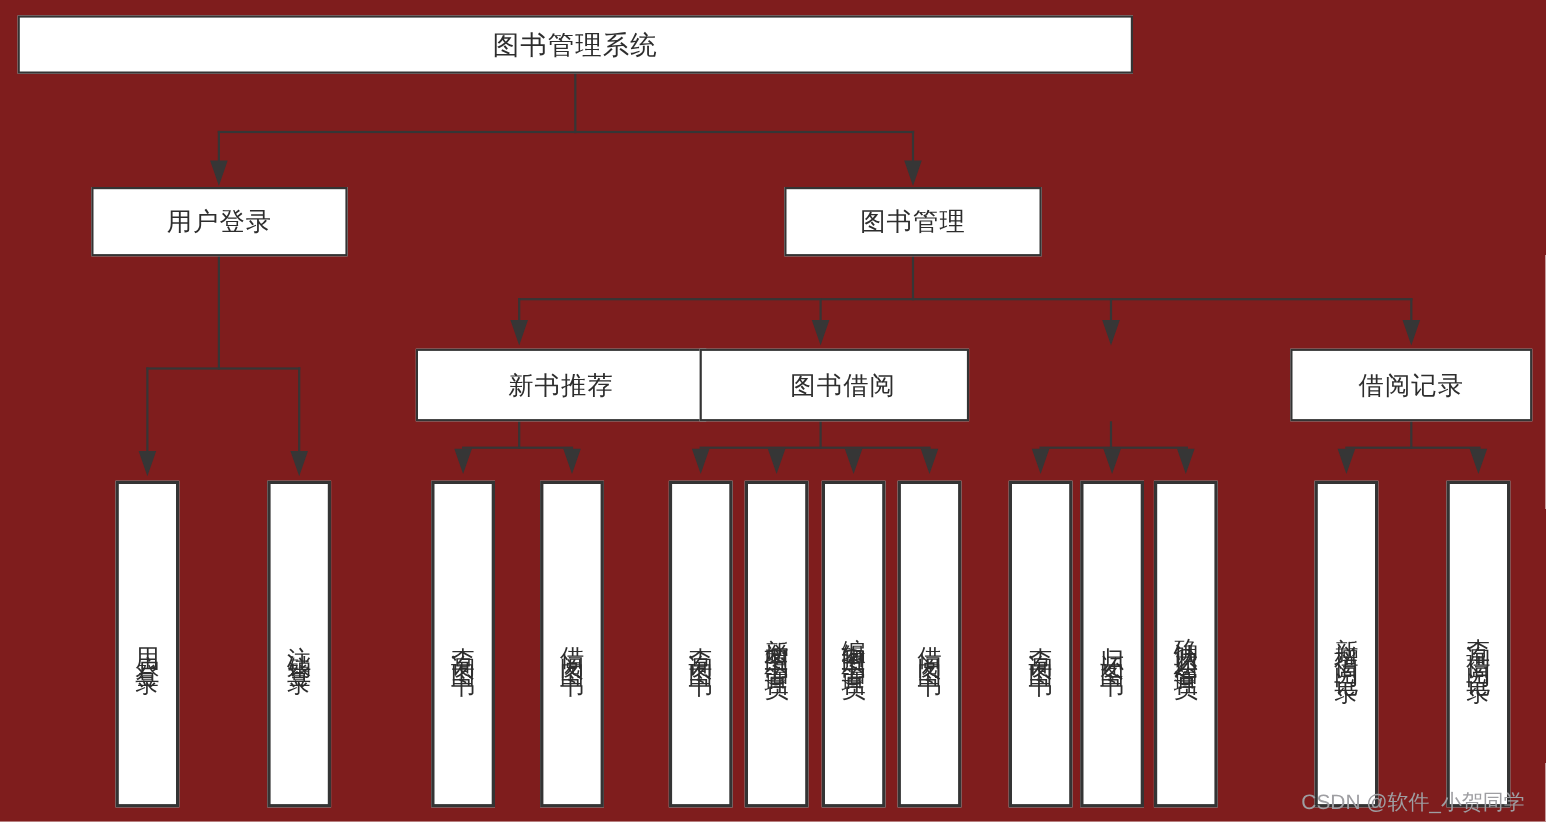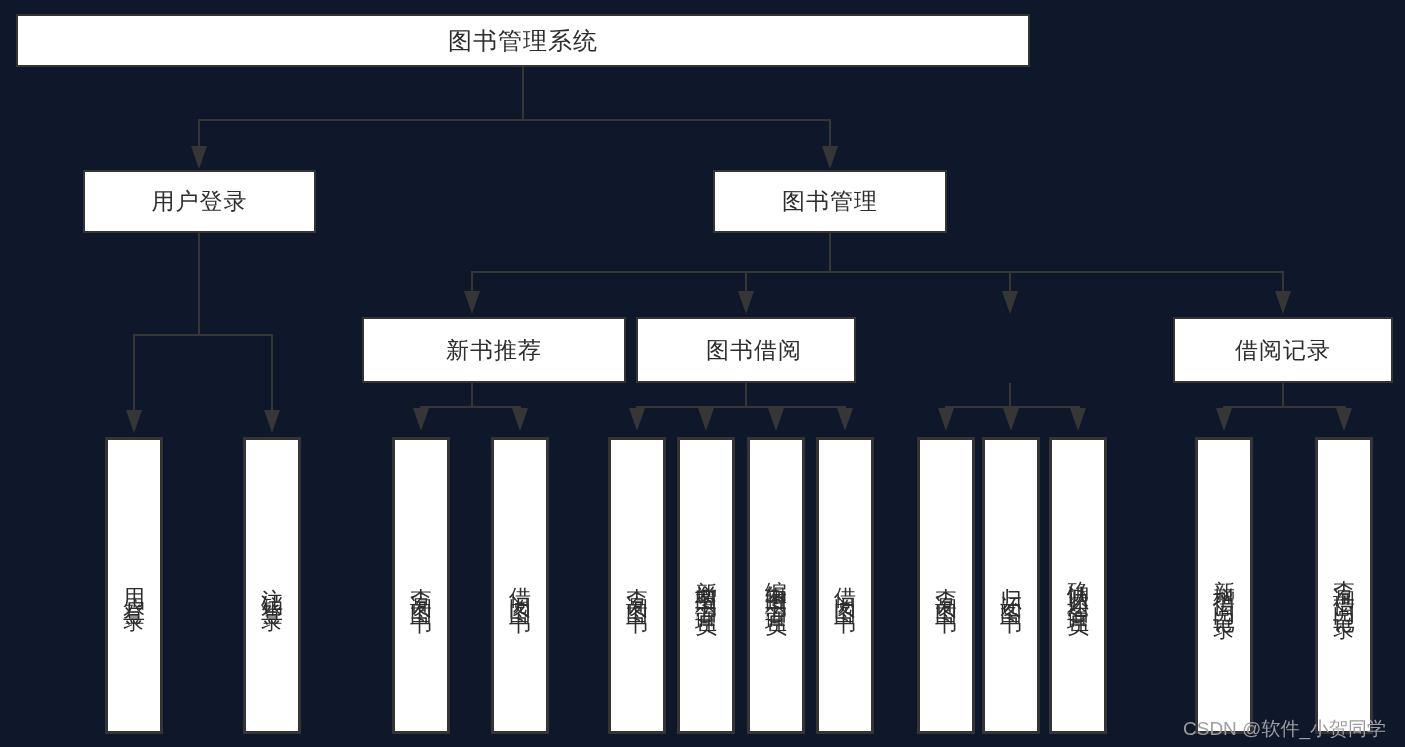--- a/index.html
+++ b/index.html
@@ -1,19 +1,19 @@
 <!DOCTYPE html>
 <html><head>
 <meta charset="utf-8">
 <style>
   html,body{margin:0;padding:0;background:#ffffff;}
   #canvas{
     position:relative;
     width:1405px;height:747px;
-    background:#0f172a;
+    background:#7f1d1d;
     overflow:hidden;
     font-family:"Liberation Sans","DejaVu Sans",sans-serif;
   }
   .box-h{
     position:absolute;
     box-sizing:border-box;
     border:2px solid #343434;
     background:#ffffff;
     display:flex;align-items:center;justify-content:center;
     font-size:23px;color:#2d2d2d;
@@ -103,23 +103,23 @@
   <div class="lh" style="left:1223px;top:406px;width:123px;"></div>
   <div class="ar" style="left:1216px;top:408px;"></div>
   <div class="ar" style="left:1336px;top:408px;"></div>
 
   <div class="box-h box-root" style="left:16px;top:14px;width:1014px;height:53px;">图书管理系统</div>
 
   <div class="box-h" style="left:83px;top:170px;width:233px;height:63px;">用户登录</div>
 
   <div class="box-h" style="left:713px;top:170px;width:234px;height:63px;text-align:center;">图书管理</div>
 
-  <div class="box-h" style="left:362px;top:317px;width:264px;height:66px;">新书推荐</div>
+  <div class="box-h" style="left:378px;top:317px;width:264px;height:66px;">新书推荐</div>
 
-  <div class="box-h" style="left:636px;top:317px;width:220px;height:66px;padding-left:16px;">图书借阅</div>
+  <div class="box-h" style="left:636px;top:317px;width:245px;height:66px;padding-left:16px;">图书借阅</div>
 
 
   <div class="box-h" style="left:1173px;top:317px;width:220px;height:66px;">借阅记录</div>
 
   <div class="box-v" style="left:105px;top:437px;width:58px;height:297px;">用户登录</div>
 
   <div class="box-v" style="left:243px;top:437px;width:58px;height:297px;">注销登录</div>
 
   <div class="box-v" style="left:392px;top:437px;width:58px;height:297px;">查询图书</div>
 

